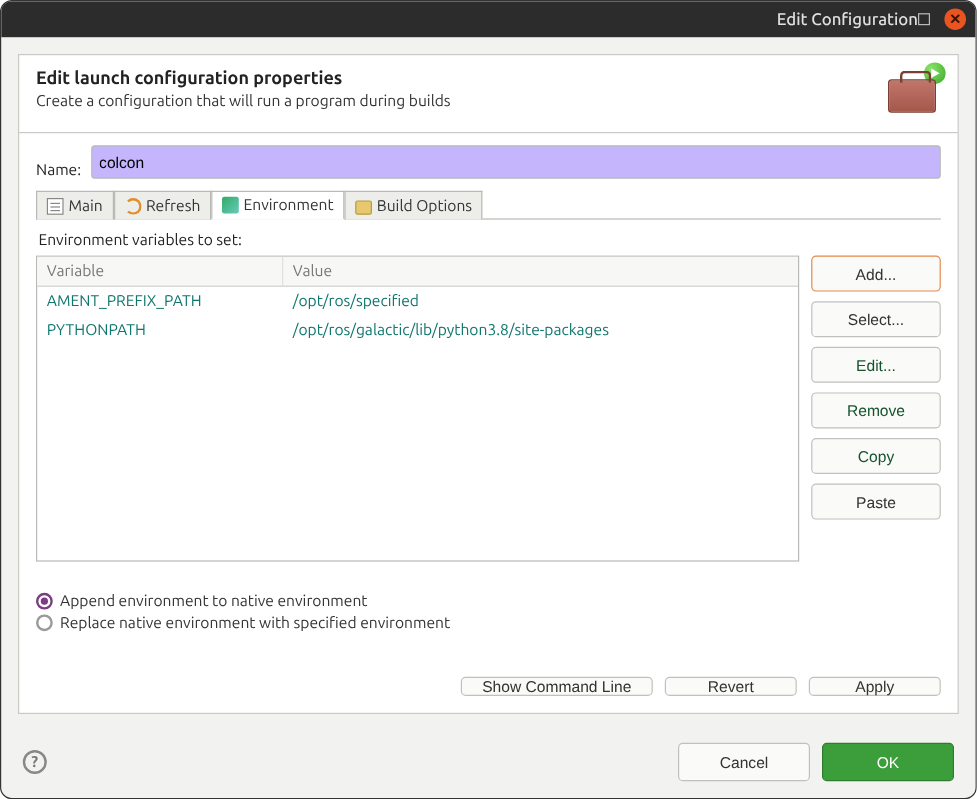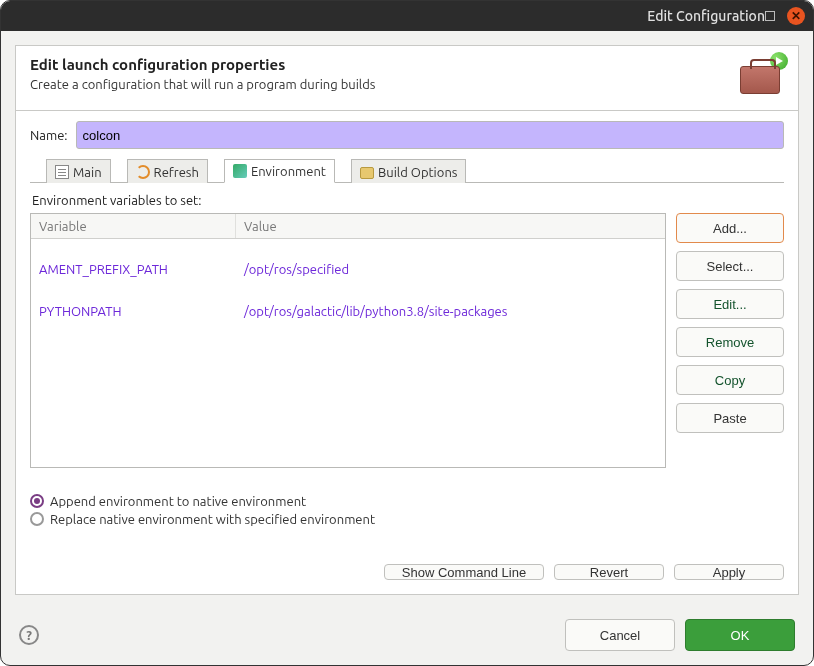--- a/index.html
+++ b/index.html
@@ -14,37 +14,37 @@
   .header { padding: 10px 14px 14px 14px; display: flex; align-items: flex-start; }
   .header-text { flex: 1; }
   .header h1 { font-size: 15px; font-weight: bold; color: #222; margin-bottom: 4px; }
   .header p { font-size: 13px; color: #333; }
   .header-icon { width: 48px; height: 40px; position: relative; }
   .run-badge { width: 18px; height: 18px; background: radial-gradient(circle at 30% 30%, #8ce26b, #3aa82a); border-radius: 50%; position: absolute; top: -4px; right: -4px; display: flex; align-items: center; justify-content: center; }
   .run-badge::after { content: ""; border-left: 7px solid #fff; border-top: 4px solid transparent; border-bottom: 4px solid transparent; margin-left: 1px; }
   .toolbox { width: 40px; height: 28px; background: linear-gradient(to bottom, #c2766b, #a4584c); border: 1px solid #7a3e33; border-radius: 3px; position: relative; margin-top: 10px; margin-left: 4px; }
   .toolbox::before { content: ""; position: absolute; top: -8px; left: 9px; width: 22px; height: 8px; border: 2px solid #7a3e33; border-bottom: none; border-radius: 4px 4px 0 0; }
   .content { flex: 1; border-top: 1px solid #c9c9c6; padding: 10px 14px 14px 14px; display: flex; flex-direction: column; }
-  .row { display: flex; align-items: center; margin-bottom: 10px; }
+  .row { display: flex; align-items: flex-end; margin-bottom: 10px; }
   .row label { margin-right: 8px; color: #222; }
   .row input[type=text] { flex: 1; height: 28px; padding: 3px 6px; border: 1px solid #b9b9b6; border-radius: 3px; font-size: 13px; background: #c4b5fd; }
   .tabs { display: flex; border-bottom: 1px solid #b9b9b6; }
-  .tab { display: flex; align-items: center; gap: 4px; padding: 4px 8px; border: 1px solid #b9b9b6; border-bottom: none; margin-right: 0; margin-bottom: -1px; background: #ededea; cursor: pointer; font-size: 13px; margin-left: 16px; }
+  .tab { display: flex; align-items: center; gap: 4px; padding: 4px 8px; border: 1px solid #b9b9b6; border-bottom: none; margin-right: 0; margin-bottom: -1px; background: #ededea; cursor: pointer; font-size: 13px; }
   .tab.active { background: #fff; border-bottom: 1px solid #fff; }
   .tabpanel { border: none; padding: 6px 0 0 0; flex: 1; display: flex; flex-direction: column; }
   .env-label { margin: 4px 2px 6px 2px; color: #222; }
   .env-row { display: flex; flex: 1; }
   .table-wrap { flex: 1; border: 1px solid #b9b9b6; background: #fff; display: flex; flex-direction: column; max-height: 255px; }
   .thead { display: flex; background: #f7f7f5; border-bottom: 1px solid #d0d0cd; }
   .th { padding: 5px 8px; color: #777; font-size: 13px; }
   .th.var { width: 205px; border-right: 1px solid #e0e0dd; }
   .th.val { flex: 1; }
   .tbody { flex: 1; overflow: auto; }
   .trow { display: flex; padding: 3px 0; }
-  .td { padding: 2px 8px; font-size: 13px; color: #6d28d9; margin-top: 18px; }
+  .td { padding: 2px 8px; font-size: 13px; color: #0f766e; }
   .td.var { width: 205px; }
   .td.val { flex: 1; }
   .side-btns { display: flex; flex-direction: column; gap: 8px; margin-left: 10px; width: 108px; }
   .btn { height: 30px; border: 1px solid #c0c0bd; border-radius: 4px; background: #fafaf8; cursor: pointer; font-size: 13px; color: #333; }
   .btn.highlight { border-color: #e28a4c; }
   .btn.disabled { color: #14532d; cursor: default; }
   .radios { }
   .radio { display: flex; align-items: center; gap: 6px; margin-bottom: 4px; cursor: pointer; }
   .radio.checked .rcircle { border-color: #7a3d84; }
   .rcircle { width: 14px; height: 14px; border-radius: 50%; border: 2px solid #999; display: inline-flex; align-items: center; justify-content: center; }

